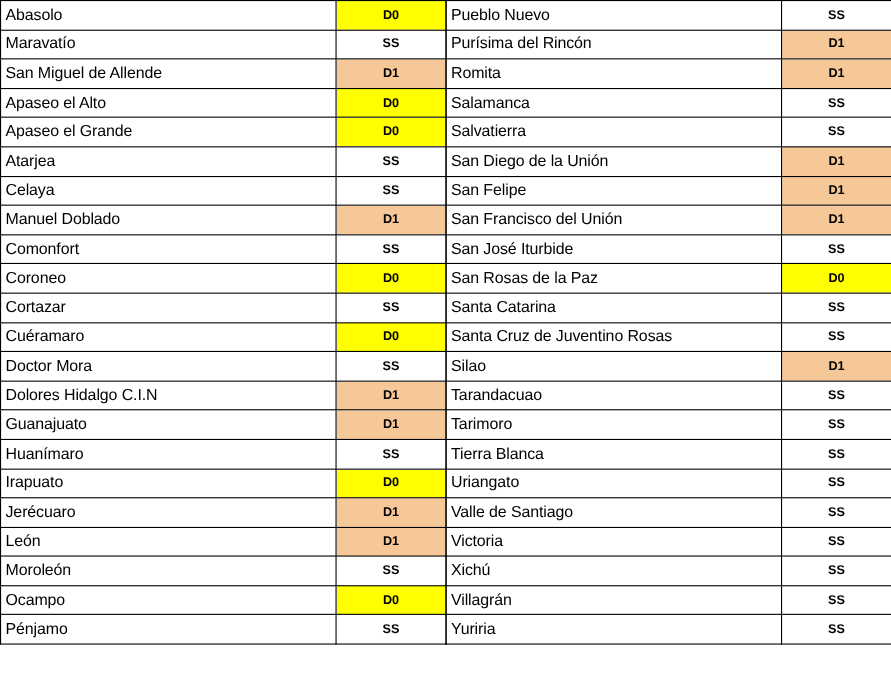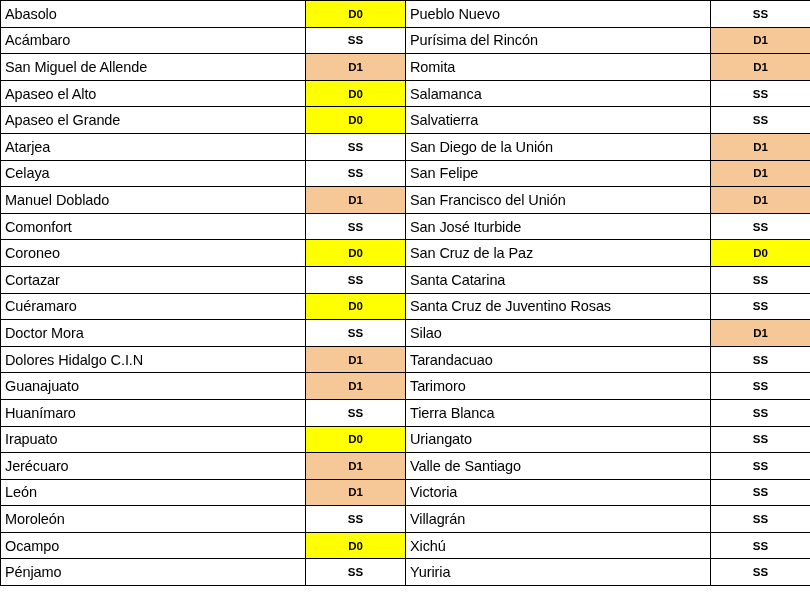--- a/index.html
+++ b/index.html
@@ -65,21 +65,21 @@
 
 <div id="sheet">
   <div class="col-block col-left">
     <table class="grid">
       <tbody>
           <tr>
             <td class="name">Abasolo</td>
             <td class="code c-D0">D0</td>
           </tr>
           <tr>
-            <td class="name">Acámbaro</td>
+            <td class="name">Maravatío</td>
             <td class="code c-SS">SS</td>
           </tr>
           <tr>
             <td class="name">San Miguel de Allende</td>
             <td class="code c-D1">D1</td>
           </tr>
           <tr>
             <td class="name">Apaseo el Alto</td>
             <td class="code c-D0">D0</td>
           </tr>
@@ -191,21 +191,21 @@
           </tr>
           <tr>
             <td class="name">San Francisco del Unión</td>
             <td class="code c-D1">D1</td>
           </tr>
           <tr>
             <td class="name">San José Iturbide</td>
             <td class="code c-SS">SS</td>
           </tr>
           <tr>
-            <td class="name">San Cruz de la Paz</td>
+            <td class="name">San Rosas de la Paz</td>
             <td class="code c-D0">D0</td>
           </tr>
           <tr>
             <td class="name">Santa Catarina</td>
             <td class="code c-SS">SS</td>
           </tr>
           <tr>
             <td class="name">Santa Cruz de Juventino Rosas</td>
             <td class="code c-SS">SS</td>
           </tr>
@@ -231,25 +231,25 @@
           </tr>
           <tr>
             <td class="name">Valle de Santiago</td>
             <td class="code c-SS">SS</td>
           </tr>
           <tr>
             <td class="name">Victoria</td>
             <td class="code c-SS">SS</td>
           </tr>
           <tr>
+            <td class="name">Xichú</td>
+            <td class="code c-SS">SS</td>
+          </tr>
+          <tr>
             <td class="name">Villagrán</td>
-            <td class="code c-SS">SS</td>
-          </tr>
-          <tr>
-            <td class="name">Xichú</td>
             <td class="code c-SS">SS</td>
           </tr>
           <tr>
             <td class="name">Yuriria</td>
             <td class="code c-SS">SS</td>
           </tr>
         </tbody>
     </table>
   </div>
 </div>

